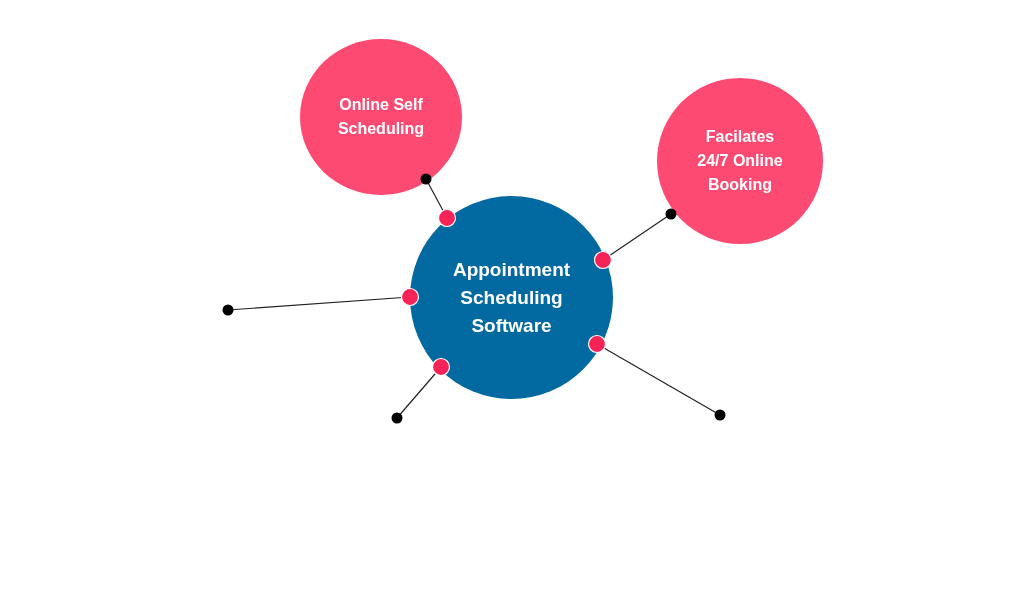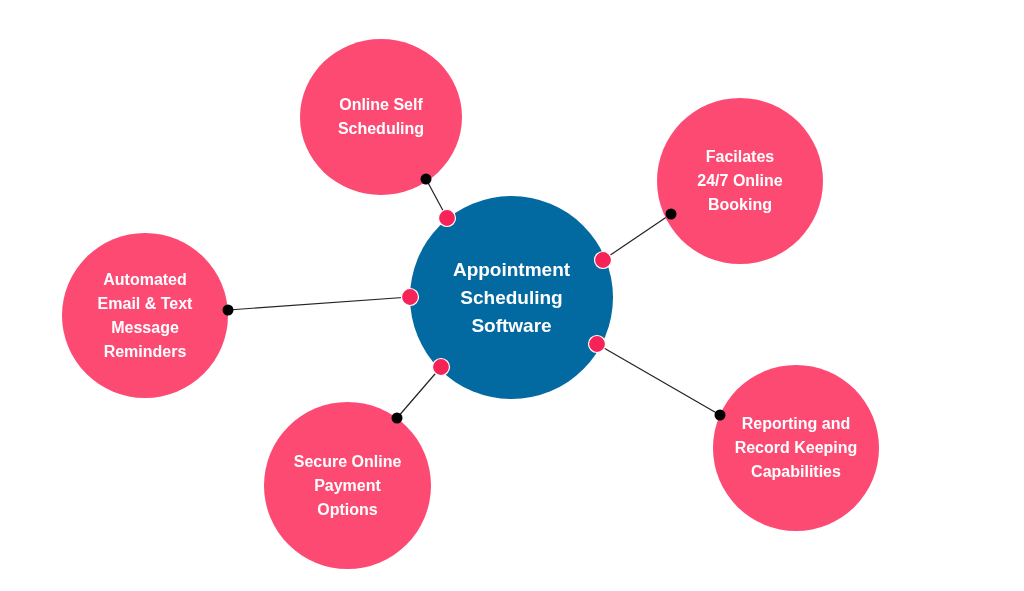--- a/index.html
+++ b/index.html
@@ -30,44 +30,28 @@
     <span class="node-label">Appointment
 Scheduling
 Software</span>
   </div>
 
   <div class="node sat" style="left:300px;top:39px;width:162px;height:156px;">
     <span class="node-label">Online Self
 Scheduling</span>
   </div>
 
-  <div class="node sat" style="left:657px;top:98px;width:166px;height:166px;">
+  <div class="node sat" style="left:657px;top:78px;width:166px;height:166px;">
     <span class="node-label">Facilates
 24/7 Online
 Booking</span>
   </div>
 
-  <div class="node sat" style="left:62px;top:233px;width:166px;height:165px;">
-    <span class="node-label">Automated
-Email &amp; Text
-Message
-Reminders</span>
-  </div>
 
-  <div class="node sat" style="left:713px;top:365px;width:166px;height:166px;">
-    <span class="node-label">Reporting and
-Record Keeping
-Capabilities</span>
-  </div>
 
-  <div class="node sat" style="left:264px;top:402px;width:167px;height:167px;">
-    <span class="node-label">Secure Online
-Payment
-Options</span>
-  </div>
 
   <svg id="dots-svg" width="1024" height="591" style="position:absolute;left:0;top:0;">
       <circle cx="447" cy="218" r="8.5" fill="#f52358" stroke="#ffffff" stroke-width="1.2"></circle>
       <circle cx="426" cy="179" r="5.5" fill="#000000"></circle>
       <circle cx="603" cy="260" r="8.5" fill="#f52358" stroke="#ffffff" stroke-width="1.2"></circle>
       <circle cx="671" cy="214" r="5.5" fill="#000000"></circle>
       <circle cx="410" cy="297" r="8.5" fill="#f52358" stroke="#ffffff" stroke-width="1.2"></circle>
       <circle cx="228" cy="310" r="5.5" fill="#000000"></circle>
       <circle cx="597" cy="344" r="8.5" fill="#f52358" stroke="#ffffff" stroke-width="1.2"></circle>
       <circle cx="720" cy="415" r="5.5" fill="#000000"></circle>

